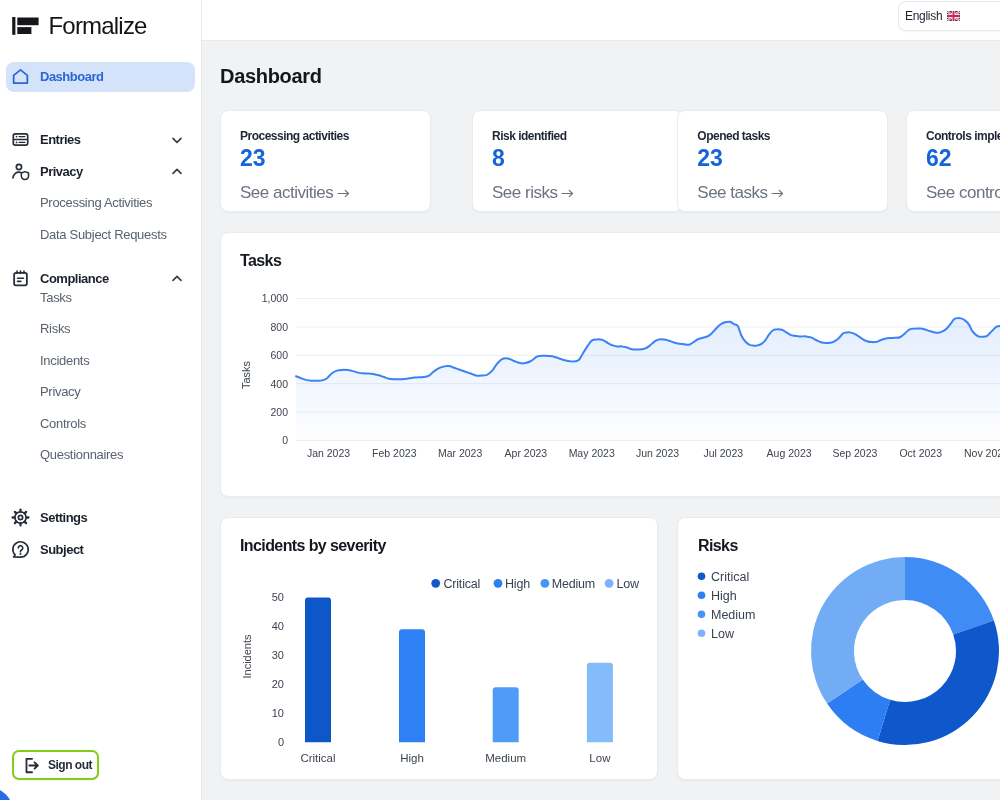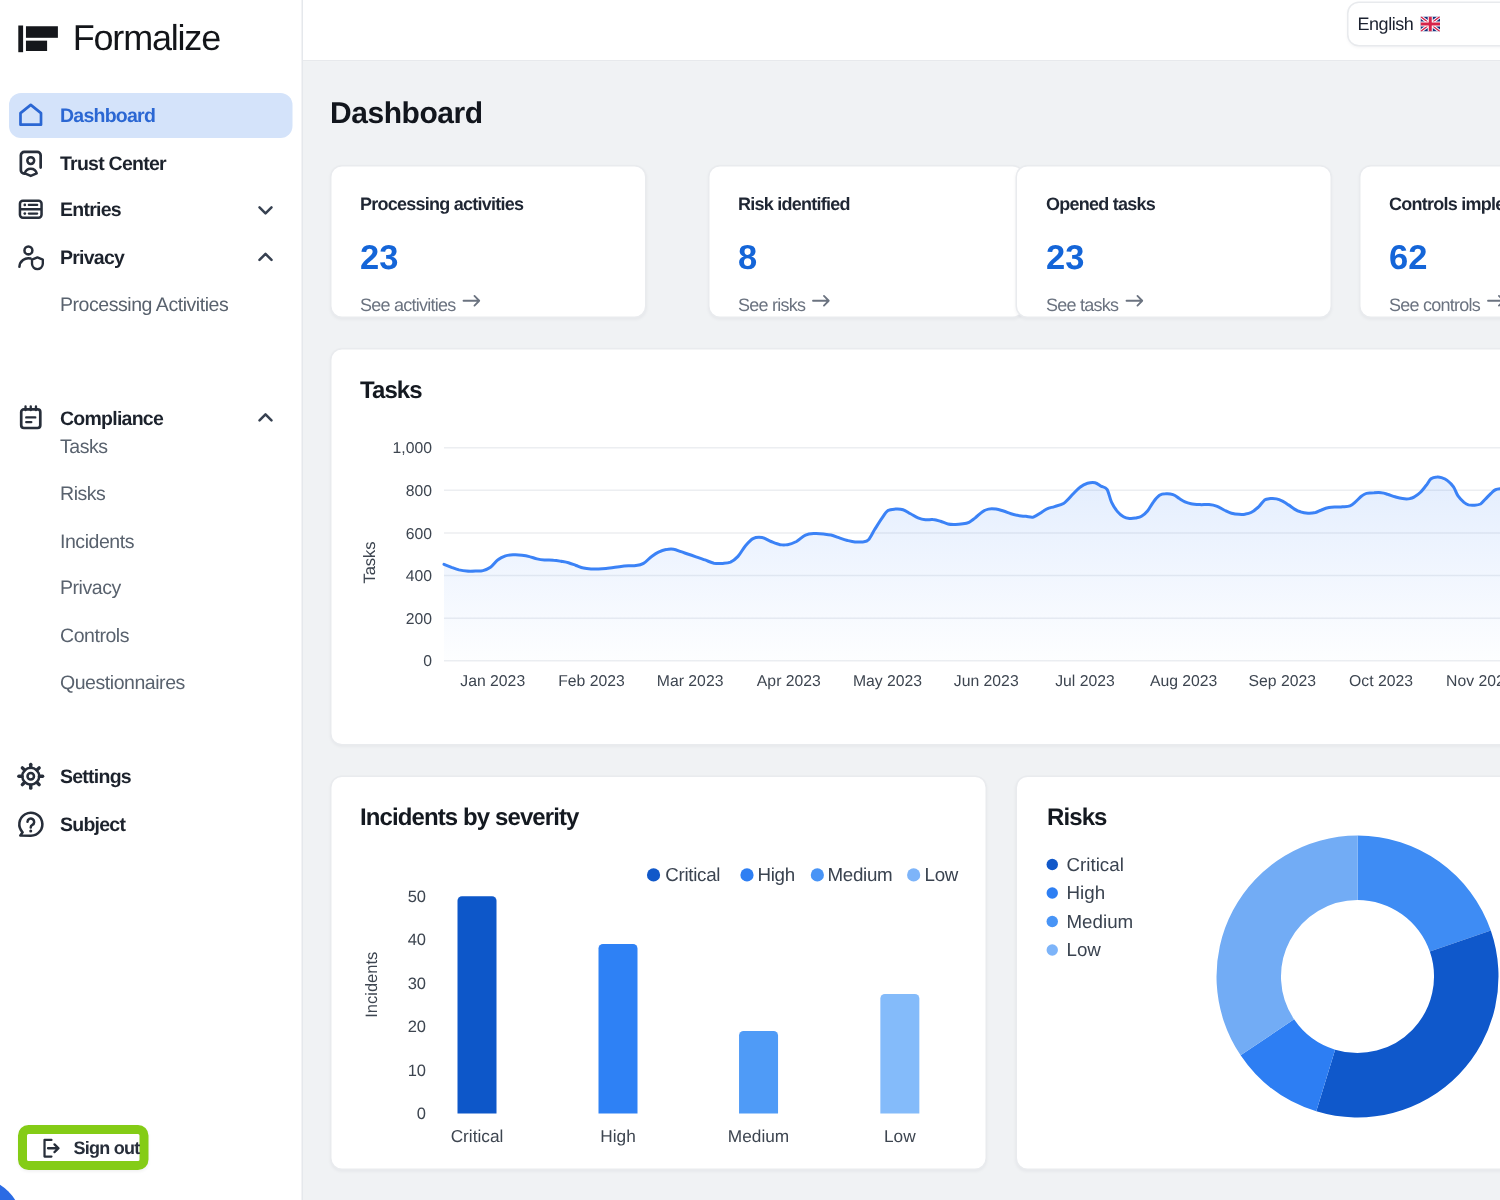--- a/index.html
+++ b/index.html
@@ -9,34 +9,34 @@
 
 #main{position:absolute;left:202px;top:41px;width:798px;height:759px;background:#f0f2f4}
 #topbar{position:absolute;left:202px;top:0;width:798px;height:41px;background:#fff;border-bottom:1px solid #e7e9ec}
 #langpill{position:absolute;left:898px;top:1px;width:120px;height:30px;background:#fff;
   border:1px solid #e8eaed;border-radius:8px;display:flex;align-items:center;padding-left:6px;
   font-size:12px;font-weight:500;color:#1c2230;letter-spacing:-.3px;box-shadow:0 1px 2px rgba(16,24,40,.04)}
 #h1{position:absolute;left:220px;top:65px;font-size:20px;font-weight:700;color:#12161d;letter-spacing:-.3px}
 .card{position:absolute;background:#fff;border:1px solid #e9ebee;border-radius:8px;box-shadow:0 1px 2px rgba(16,24,40,.04)}
 .stat{top:110px;width:211px;height:102px;padding:19px 19px 0 19px}
 .stat .t{font-size:12px;font-weight:700;color:#1f2633;line-height:13px;letter-spacing:-.5px}
-.stat .n{font-size:23px;font-weight:700;color:#1465d8;line-height:24px;margin-top:16px}
-.stat .l{font-size:12px;color:#6b7380;margin-top:13px;display:flex;align-items:flex-start;gap:4px;letter-spacing:-.5px}
+.stat .n{font-size:23px;font-weight:700;color:#1465d8;line-height:24px;margin-top:3px}
+.stat .l{font-size:17px;color:#6b7380;margin-top:13px;display:flex;align-items:center;gap:4px;letter-spacing:-.5px}
 .ctitle{position:absolute;left:19px;top:19px;font-size:16px;font-weight:700;color:#141920;letter-spacing:-.6px}
 
 #side{position:absolute;left:0;top:0;width:202px;height:800px;background:#fff;border-right:1px solid #e5e8ec}
 #logo{position:absolute;left:12.3px;top:14px}
 #logotxt{position:absolute;left:48.5px;top:12px;font-size:24px;font-weight:400;color:#131519;letter-spacing:-.8px}
 .ni{position:absolute;left:6px;width:189px;height:30px;display:flex;align-items:center;border-radius:8px;color:#1c222c}
 .ni .lbl{margin-left:11px;font-size:13px;font-weight:700;letter-spacing:-.5px}
 .ni.sub .lbl{margin-left:34px;font-size:13px;font-weight:400;color:#59626e;letter-spacing:-.3px}
 .ni .ic{margin-left:6px;flex:0 0 auto;transform:scale(1.2)}
 .ni .ch{position:absolute;right:11px}
 .ni.active{background:#d4e3fa;color:#2b67d3}
-#signout{position:absolute;left:12px;top:750px;width:87px;height:30px;border:6px solid #84cc16;border-radius:7px;
+#signout{position:absolute;left:12px;top:750px;width:87px;height:30px;border:2px solid #84cc16;border-radius:7px;
  background:#fff;display:flex;align-items:center;box-shadow:0 1px 2px rgba(16,24,40,.05);font-size:12px;font-weight:700;color:#272e3a;white-space:nowrap;letter-spacing:-.5px}
 #bluedot{position:absolute;left:-49px;top:785px;width:64px;height:64px;border-radius:50%;background:#2b6be4}
 </style>
 </head>
 <body>
 <div id="topbar"></div>
 <div id="main"></div>
 <div id="langpill">English&nbsp;
 <svg width="13" height="10" viewBox="0 0 13 10" style="margin-left:2px">
 <rect width="13" height="10" rx="1" fill="#17317c"></rect>
@@ -169,28 +169,20 @@
     <rect x="5.3" y="3.5" width="21.3" height="7.7" fill="#15171b"></rect>
     <rect x="5.3" y="13.1" width="14.1" height="6.9" fill="#15171b"></rect>
   </svg>
   <div id="logotxt">Formalize</div>
   <div class="ni active" style="top:61.5px">
       <svg class="ic" width="17" height="17" viewBox="0 0 17 17">
         <path d="M2.8 7.6 L8.5 3 L14.2 7.6 V14 H2.8 Z" stroke="#2b67d3" stroke-width="1.5" fill="none" stroke-linejoin="round" stroke-linecap="round"></path>
       </svg>
       <span class="lbl">Dashboard</span>
     </div>
-  <div class="ni" style="top:93.0px">
-      <svg class="ic" width="17" height="17" viewBox="0 0 17 17">
-        <path d="M14 11.2 V4.4 a1.9 1.9 0 0 0 -1.9 -1.9 H4.9 A1.9 1.9 0 0 0 3 4.4 v8.2 a1.9 1.9 0 0 0 1.9 1.9 h0.4" stroke="#272e3a" stroke-width="1.5" fill="none" stroke-linecap="round"></path>
-        <circle cx="8.5" cy="7.3" r="1.9" stroke="#272e3a" stroke-width="1.4" fill="none"></circle>
-        <path d="M5.2 14.4 a3.4 3.4 0 0 1 6.6 0 l-3.3 1.4 Z" stroke="#272e3a" stroke-width="1.4" fill="none" stroke-linejoin="round"></path>
-      </svg>
-      <span class="lbl">Trust Center</span>
-    </div>
   <div class="ni" style="top:124.5px">
       <svg class="ic" width="17" height="17" viewBox="0 0 17 17">
         <rect x="2.5" y="3.8" width="12" height="9.4" rx="1.6" stroke="#272e3a" stroke-width="1.4" fill="none"></rect>
         <path d="M2.5 8.5 H14.5" stroke="#272e3a" stroke-width="1.3"></path>
         <circle cx="5.2" cy="6.1" r="0.75" fill="#272e3a"></circle>
         <circle cx="5.2" cy="10.9" r="0.75" fill="#272e3a"></circle>
         <path d="M7.4 6.1 H12.1 M7.4 10.9 H12.1" stroke="#272e3a" stroke-width="1.2" stroke-linecap="round"></path>
       </svg>
       <span class="lbl">Entries</span>
       <svg class="ch" width="14" height="14" viewBox="0 0 14 14">
@@ -203,20 +195,23 @@
         <path d="M2.2 13.8 a5 5 0 0 1 6.2 -4.6" stroke="#272e3a" stroke-width="1.4" fill="none" stroke-linecap="round"></path>
         <path d="M12.2 8.6 l3 1.2 v2.4 a3.1 3.1 0 0 1 -3 2.9 a3.1 3.1 0 0 1 -3 -2.9 V9.8 Z" stroke="#272e3a" stroke-width="1.3" fill="none" stroke-linejoin="round"></path>
       </svg>
       <span class="lbl">Privacy</span>
       <svg class="ch" width="14" height="14" viewBox="0 0 14 14">
         <path d="M3 9.3 L7 5.3 L11 9.3" stroke="#374151" stroke-width="1.7" fill="none" stroke-linecap="round" stroke-linejoin="round"></path>
       </svg>
     </div>
   <div class="ni sub" style="top:187.5px">
       <span class="lbl">Processing Activities</span>
+    </div>
+  <div class="ni sub" style="top:219.0px">
+      <span class="lbl">Data Subject Requests</span>
     </div>
   <div class="ni" style="top:263px">
       <svg class="ic" width="17" height="17" viewBox="0 0 17 17">
         <rect x="3.2" y="3.8" width="10.6" height="10.4" rx="1.5" stroke="#272e3a" stroke-width="1.5" fill="none"></rect>
         <path d="M5.6 2.2 v2 M8.5 2.2 v2 M11.4 2.2 v2" stroke="#272e3a" stroke-width="1.3" stroke-linecap="round"></path>
         <path d="M6 8.3 H11 M6 10.9 H8.8" stroke="#272e3a" stroke-width="1.3" stroke-linecap="round"></path>
       </svg>
       <span class="lbl">Compliance</span>
       <svg class="ch" width="14" height="14" viewBox="0 0 14 14">
         <path d="M3 9.3 L7 5.3 L11 9.3" stroke="#374151" stroke-width="1.7" fill="none" stroke-linecap="round" stroke-linejoin="round"></path>

